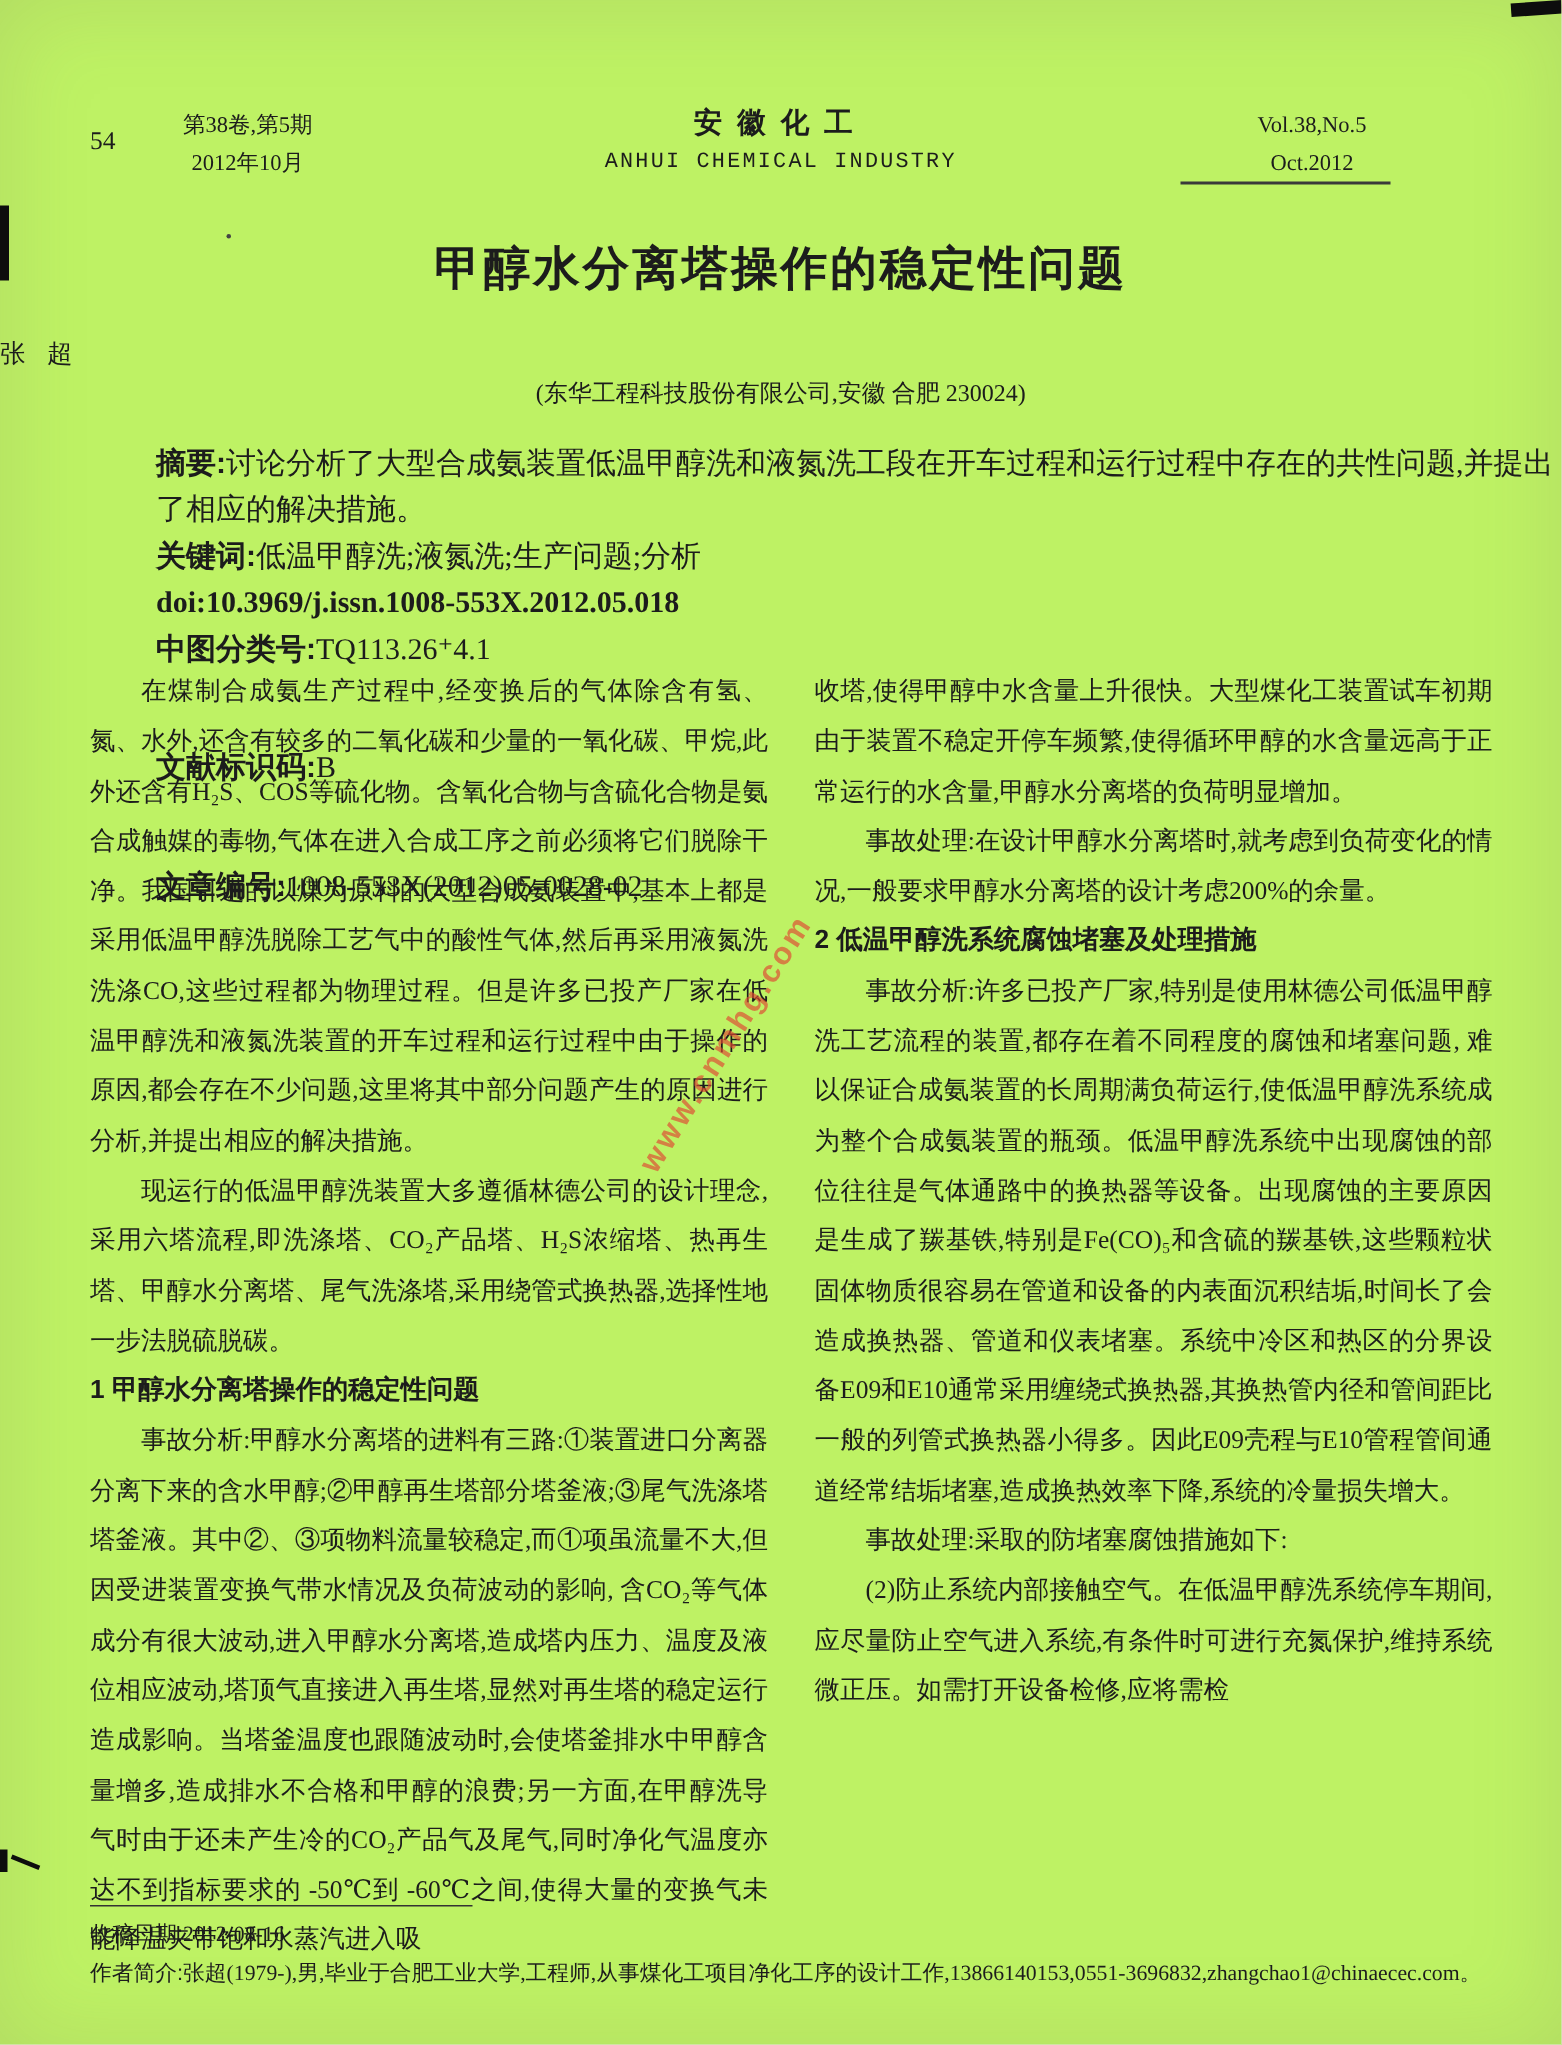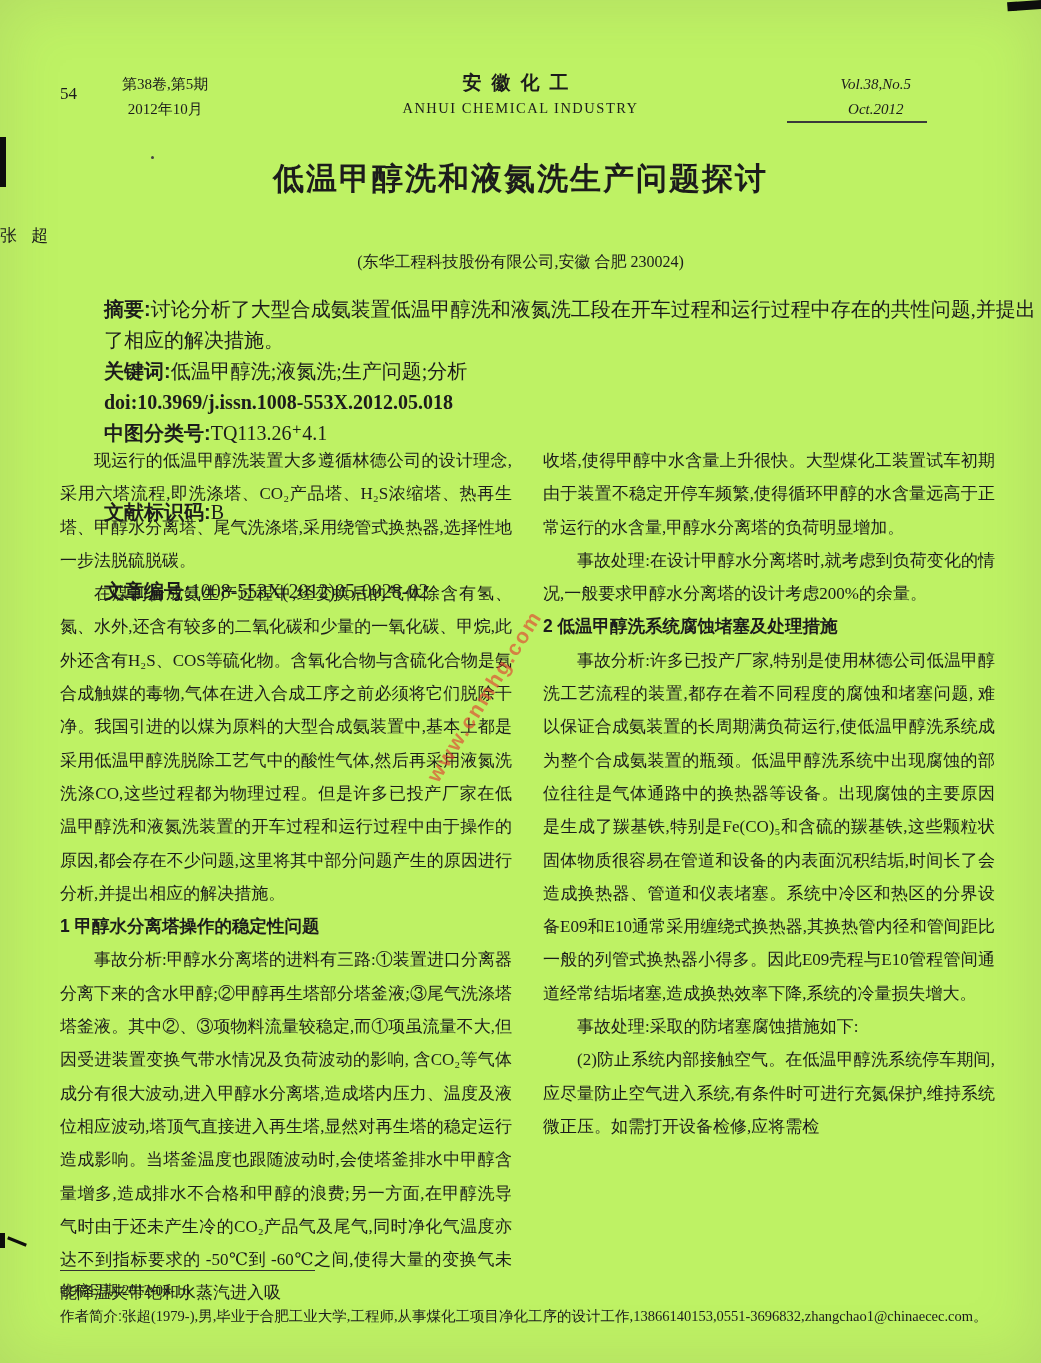--- a/index.html
+++ b/index.html
@@ -10,24 +10,24 @@
     background:#bef264;
     color:#1c1c1c;
     font-family:"Liberation Serif","DejaVu Serif",serif;
     overflow:hidden;
     box-shadow:inset 0 0 60px rgba(120,110,95,0.18);
   }
 
   
   .pagenum { position:absolute; left:60px; top:84px; font-size:17px; }
   .hdr-left { position:absolute; left:122px; top:72px; text-align:center; font-size:15px; line-height:25px; }
-  .hdr-center { position:absolute; left:0; right:0; top:70px; text-align:center; }
+  .hdr-center { position:absolute; left:0; right:0; top:70px; text-align:center;font-family:Liberation Mono, monospace; }
   .hdr-cn { font-size:19px; font-weight:bold; letter-spacing:10px; line-height:26px; }
   .hdr-en { font-size:14.5px; letter-spacing:1.5px; line-height:24px; }
-  .hdr-right { position:absolute; right:130px; top:72px; text-align:center; font-size:15px; line-height:25px;font-style:italic; }
+  .hdr-right { position:absolute; right:130px; top:72px; text-align:center; font-size:15px; line-height:25px; }
   .hdr-rule { position:absolute; left:787px; top:121px; width:140px; height:2px; background:#3a3a3a; }
 
   
   .title { position:absolute; left:0; right:0; top:158px; text-align:center;
            font-size:31px; font-weight:bold; letter-spacing:2px;
            font-family:"Liberation Sans","DejaVu Sans",sans-serif; }
   .author { position:absolute; left:0; right:0; top:224px; font-size:17px; letter-spacing:5px; }
   .affiliation { position:absolute; left:0; right:0; top:252px; text-align:center; font-size:16px; }
 
   
@@ -83,42 +83,42 @@
     <div class="hdr-en">ANHUI CHEMICAL INDUSTRY</div>
   </div>
 
   <div class="hdr-right">
     <div>Vol.38,No.5</div>
     <div>Oct.2012</div>
   </div>
 
   <div class="hdr-rule"></div>
 
-  <h1 class="title" style="margin:0;">低温甲醇洗和液氮洗生产问题探讨</h1>
+  <h1 class="title" style="margin:0;">甲醇水分离塔操作的稳定性问题</h1>
   <div class="author">张 超</div>
   <div class="affiliation">(东华工程科技股份有限公司,安徽 合肥 230024)</div>
 
   <div class="meta">
     <div>
       <span class="lbl">摘要:</span><span>讨论分析了大型合成氨装置低温甲醇洗和液氮洗工段在开车过程和运行过程中存在的共性问题,并提出了相应的解决措施。</span>
     </div>
     <div>
       <span class="lbl">关键词:</span><span>低温甲醇洗;液氮洗;生产问题;分析</span>
     </div>
     <div class="doi-line">doi:10.3969/j.issn.1008-553X.2012.05.018</div>
     <div class="meta-row">
       <span><span class="lbl">中图分类号:</span><span>TQ113.26⁺4.1</span></span>
       <span><span class="lbl">文献标识码:</span><span>B</span></span>
       <span><span class="lbl">文章编号:</span><span>1008-553X(2012)05-0028-02</span></span>
     </div>
   </div>
 
   <div class="bodycol col-left">
+      <p class="para body">在煤制合成氨生产过程中,经变换后的气体除含有氢、氮、水外,还含有较多的二氧化碳和少量的一氧化碳、甲烷,此外还含有H₂S、COS等硫化物。含氧化合物与含硫化合物是氨合成触媒的毒物,气体在进入合成工序之前必须将它们脱除干净。我国引进的以煤为原料的大型合成氨装置中,基本上都是采用低温甲醇洗脱除工艺气中的酸性气体,然后再采用液氮洗洗涤CO,这些过程都为物理过程。但是许多已投产厂家在低温甲醇洗和液氮洗装置的开车过程和运行过程中由于操作的原因,都会存在不少问题,这里将其中部分问题产生的原因进行分析,并提出相应的解决措施。</p>
       <p class="para body">现运行的低温甲醇洗装置大多遵循林德公司的设计理念,采用六塔流程,即洗涤塔、CO₂产品塔、H₂S浓缩塔、热再生塔、甲醇水分离塔、尾气洗涤塔,采用绕管式换热器,选择性地一步法脱硫脱碳。</p>
-      <p class="para body">在煤制合成氨生产过程中,经变换后的气体除含有氢、氮、水外,还含有较多的二氧化碳和少量的一氧化碳、甲烷,此外还含有H₂S、COS等硫化物。含氧化合物与含硫化合物是氨合成触媒的毒物,气体在进入合成工序之前必须将它们脱除干净。我国引进的以煤为原料的大型合成氨装置中,基本上都是采用低温甲醇洗脱除工艺气中的酸性气体,然后再采用液氮洗洗涤CO,这些过程都为物理过程。但是许多已投产厂家在低温甲醇洗和液氮洗装置的开车过程和运行过程中由于操作的原因,都会存在不少问题,这里将其中部分问题产生的原因进行分析,并提出相应的解决措施。</p>
       <p class="para heading">1 甲醇水分离塔操作的稳定性问题</p>
       <p class="para body">事故分析:甲醇水分离塔的进料有三路:①装置进口分离器分离下来的含水甲醇;②甲醇再生塔部分塔釜液;③尾气洗涤塔塔釜液。其中②、③项物料流量较稳定,而①项虽流量不大,但因受进装置变换气带水情况及负荷波动的影响, 含CO₂等气体成分有很大波动,进入甲醇水分离塔,造成塔内压力、温度及液位相应波动,塔顶气直接进入再生塔,显然对再生塔的稳定运行造成影响。当塔釜温度也跟随波动时,会使塔釜排水中甲醇含量增多,造成排水不合格和甲醇的浪费;另一方面,在甲醇洗导气时由于还未产生冷的CO₂产品气及尾气,同时净化气温度亦达不到指标要求的 -50℃到 -60℃之间,使得大量的变换气未能降温夹带饱和水蒸汽进入吸</p>
     </div>
   <div class="bodycol col-right">
       <p class="para cont">收塔,使得甲醇中水含量上升很快。大型煤化工装置试车初期由于装置不稳定开停车频繁,使得循环甲醇的水含量远高于正常运行的水含量,甲醇水分离塔的负荷明显增加。</p>
       <p class="para body">事故处理:在设计甲醇水分离塔时,就考虑到负荷变化的情况,一般要求甲醇水分离塔的设计考虑200%的余量。</p>
       <p class="para heading">2 低温甲醇洗系统腐蚀堵塞及处理措施</p>
       <p class="para body">事故分析:许多已投产厂家,特别是使用林德公司低温甲醇洗工艺流程的装置,都存在着不同程度的腐蚀和堵塞问题, 难以保证合成氨装置的长周期满负荷运行,使低温甲醇洗系统成为整个合成氨装置的瓶颈。低温甲醇洗系统中出现腐蚀的部位往往是气体通路中的换热器等设备。出现腐蚀的主要原因是生成了羰基铁,特别是Fe(CO)₅和含硫的羰基铁,这些颗粒状固体物质很容易在管道和设备的内表面沉积结垢,时间长了会造成换热器、管道和仪表堵塞。系统中冷区和热区的分界设备E09和E10通常采用缠绕式换热器,其换热管内径和管间距比一般的列管式换热器小得多。因此E09壳程与E10管程管间通道经常结垢堵塞,造成换热效率下降,系统的冷量损失增大。</p>
       <p class="para body">事故处理:采取的防堵塞腐蚀措施如下:</p>
       <p class="para body">(2)防止系统内部接触空气。在低温甲醇洗系统停车期间,应尽量防止空气进入系统,有条件时可进行充氮保护,维持系统微正压。如需打开设备检修,应将需检</p>

